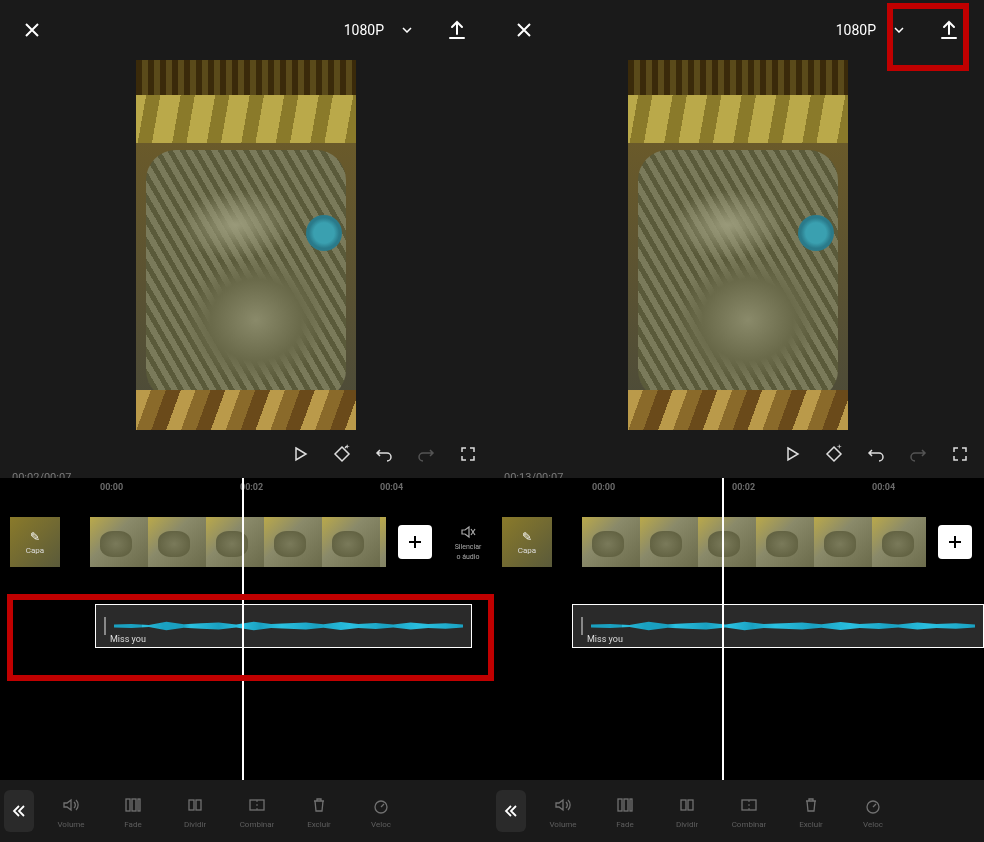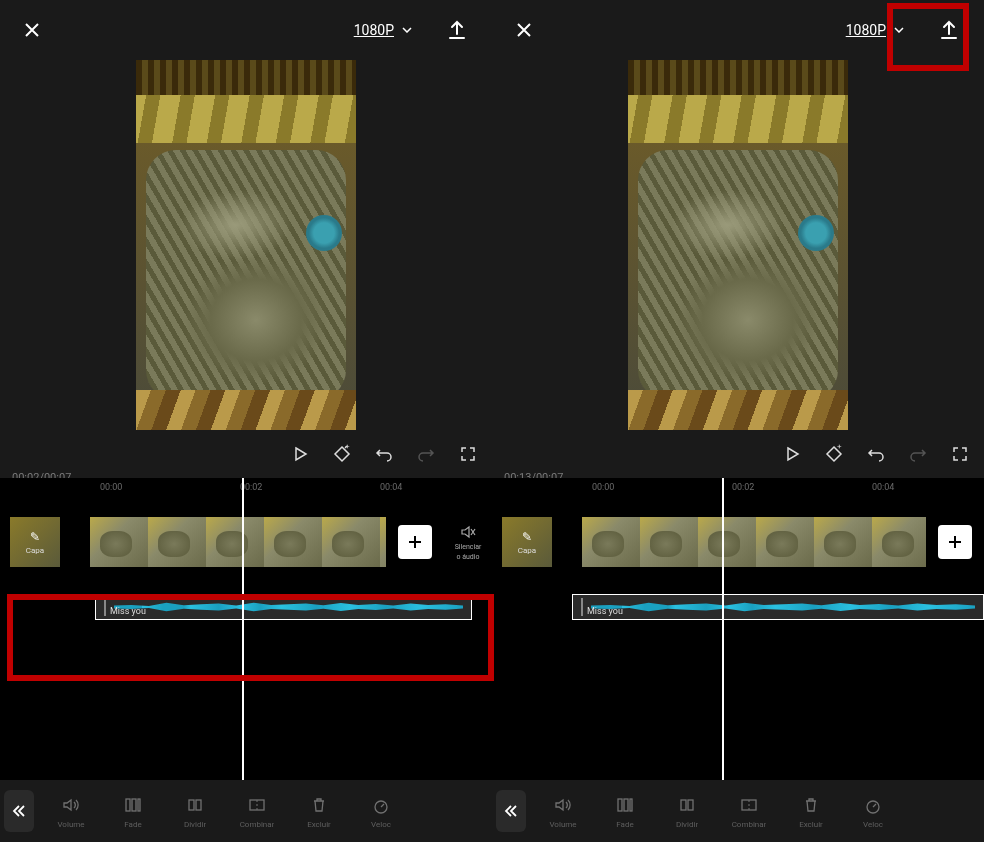--- a/index.html
+++ b/index.html
@@ -27,21 +27,21 @@
 }
 .top-bar {
   height: 60px;
   display: flex;
   align-items: center;
   justify-content: space-between;
   padding: 0 20px;
 }
 .close-btn { width: 24px; height: 24px; display: flex; align-items: center; justify-content: center; cursor: pointer; }
 .top-right { display: flex; align-items: center; gap: 30px; }
-.res-selector { display: flex; align-items: center; gap: 8px; font-size: 14px; color: #fff; cursor: pointer; text-decoration: underline; }
+.res-selector { display: flex; align-items: center; gap: 18px; font-size: 14px; color: #fff; cursor: pointer; }
 .export-btn { width: 30px; height: 30px; display: flex; align-items: center; justify-content: center; cursor: pointer; }
 .preview-area {
   height: 370px;
   display: flex;
   align-items: center;
   justify-content: center;
   background: #1a1a1a;
 }
 .video-frame {
   width: 220px;
@@ -104,20 +104,21 @@
   flex: 1;
   background: #000;
   position: relative;
   overflow: hidden;
 }
 .ruler {
   height: 22px;
   position: relative;
   font-size: 9px;
   color: #6a6a6a;
+  font-weight: bold;
 }
 .ruler-tick { position: absolute; top: 4px; }
 .track-row {
   height: 60px;
   position: relative;
   display: flex;
   align-items: center;
   margin-top: 12px;
 }
 .cover-btn {
@@ -165,22 +166,22 @@
 }
 .mute-stack {
   display: flex; flex-direction: column; align-items: center;
   font-size: 7px; color: #aaa; gap: 2px;
   width: 48px;
   flex-shrink: 0;
 }
 .audio-track {
   position: absolute;
   left: 95px; right: 20px;
-  height: 26px;
-  top: 116px;
+  height: 44px;
+  top: 126px;
   background: #2a2a2a;
   border: 1px solid #fff;
   display: flex;
   align-items: center;
   padding: 0 8px;
 }
 .audio-track .handle {
   width: 2px; height: 18px; background: #888;
   margin-right: 8px;
 }

